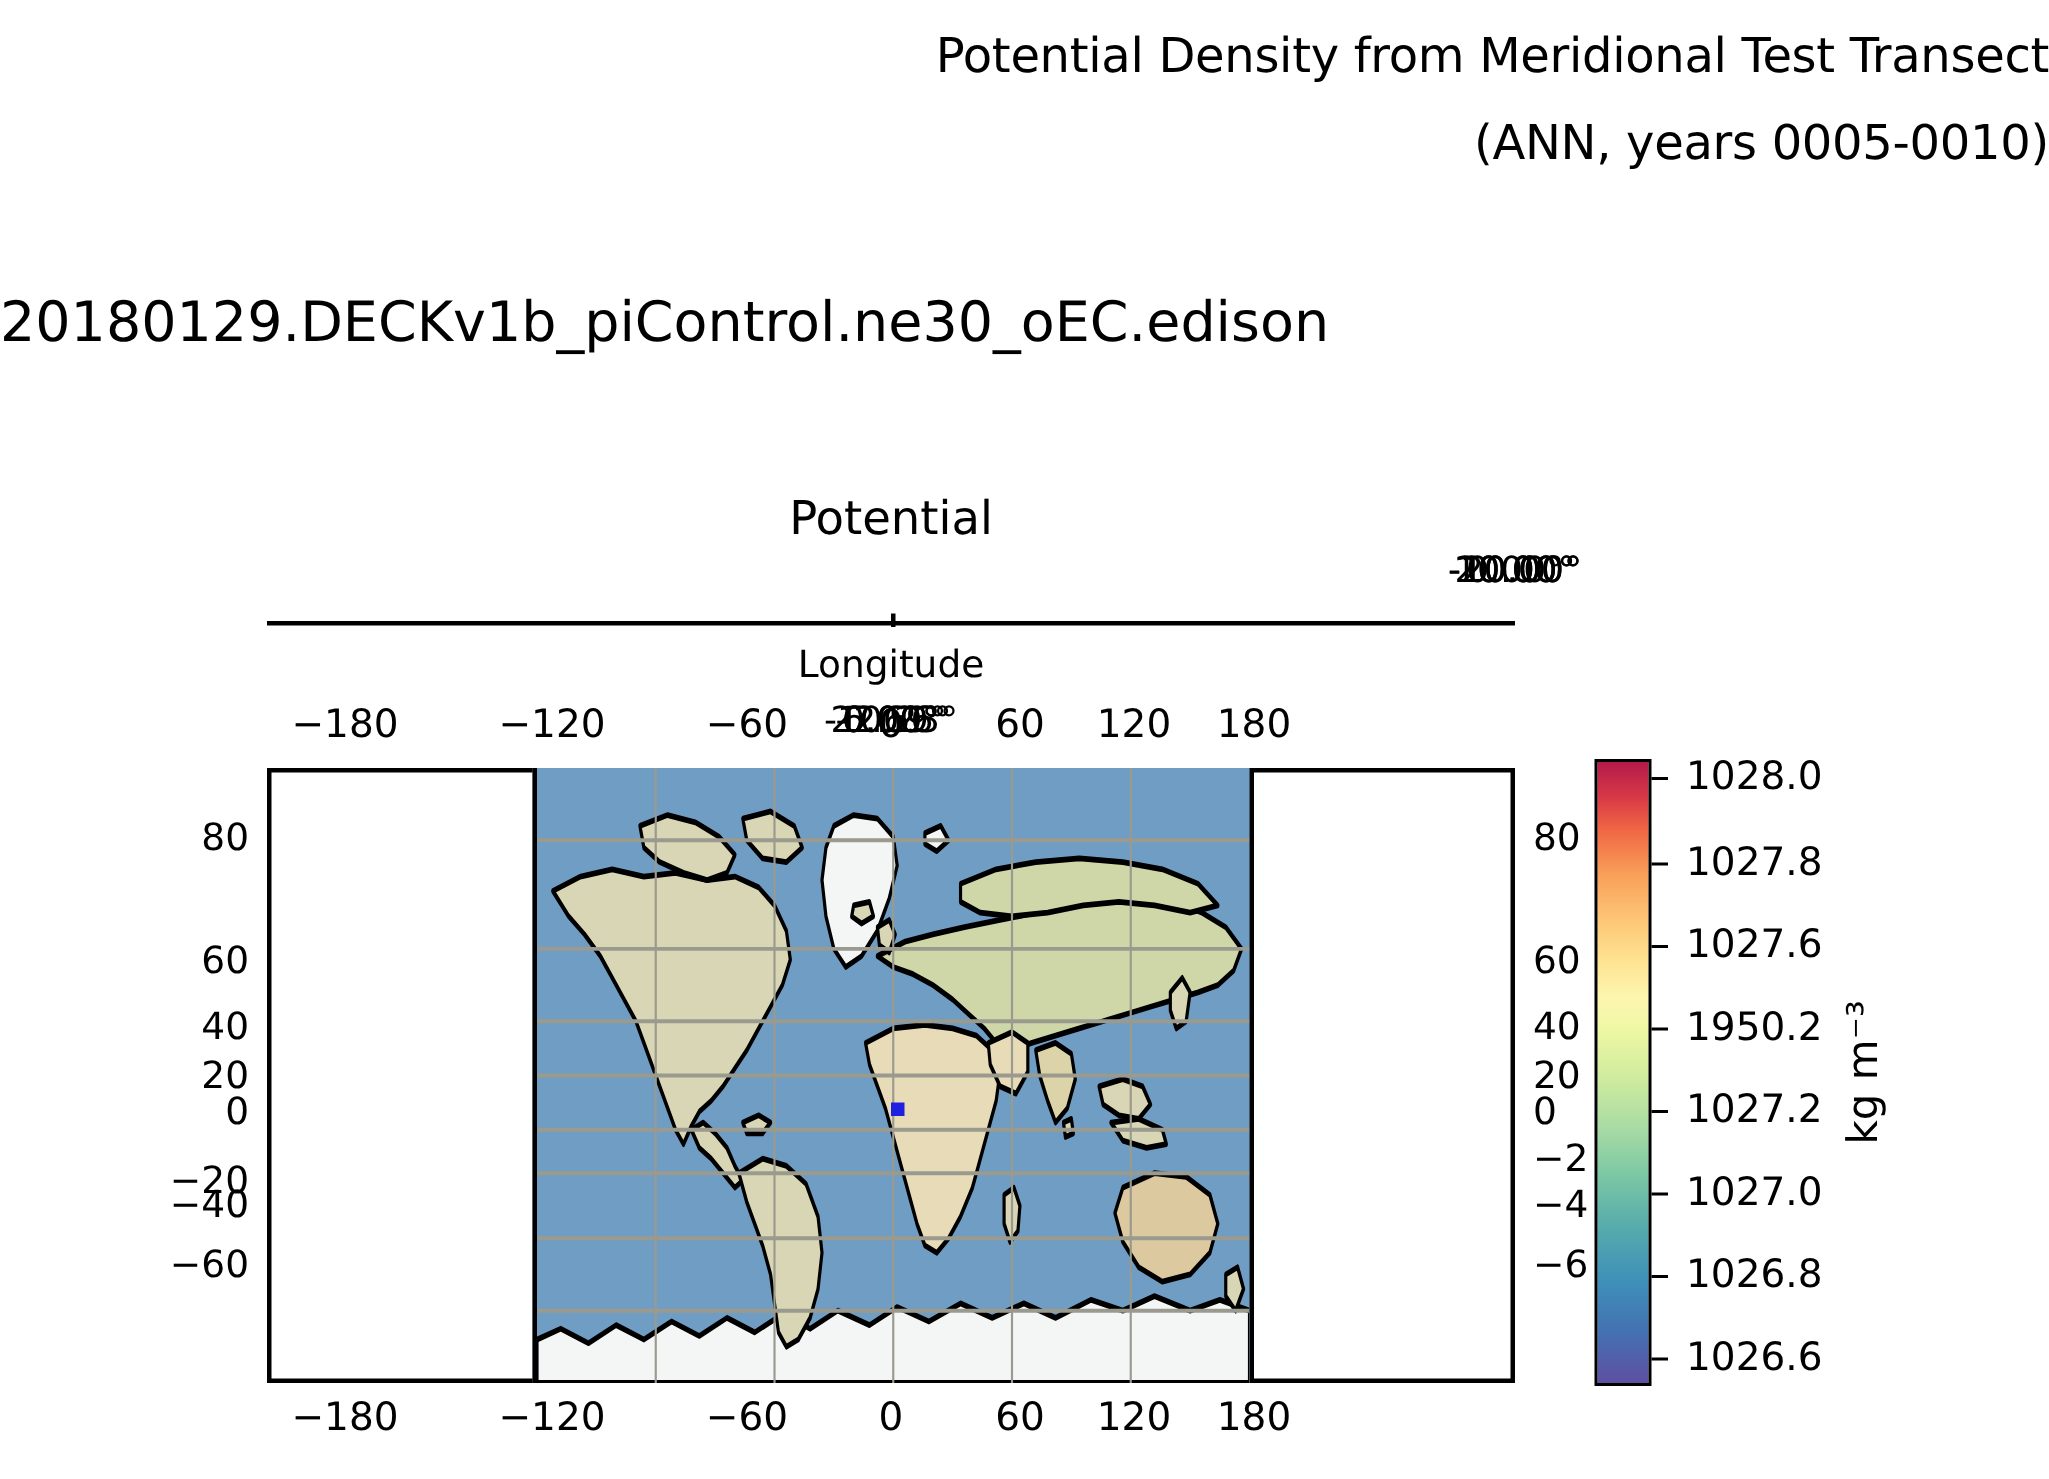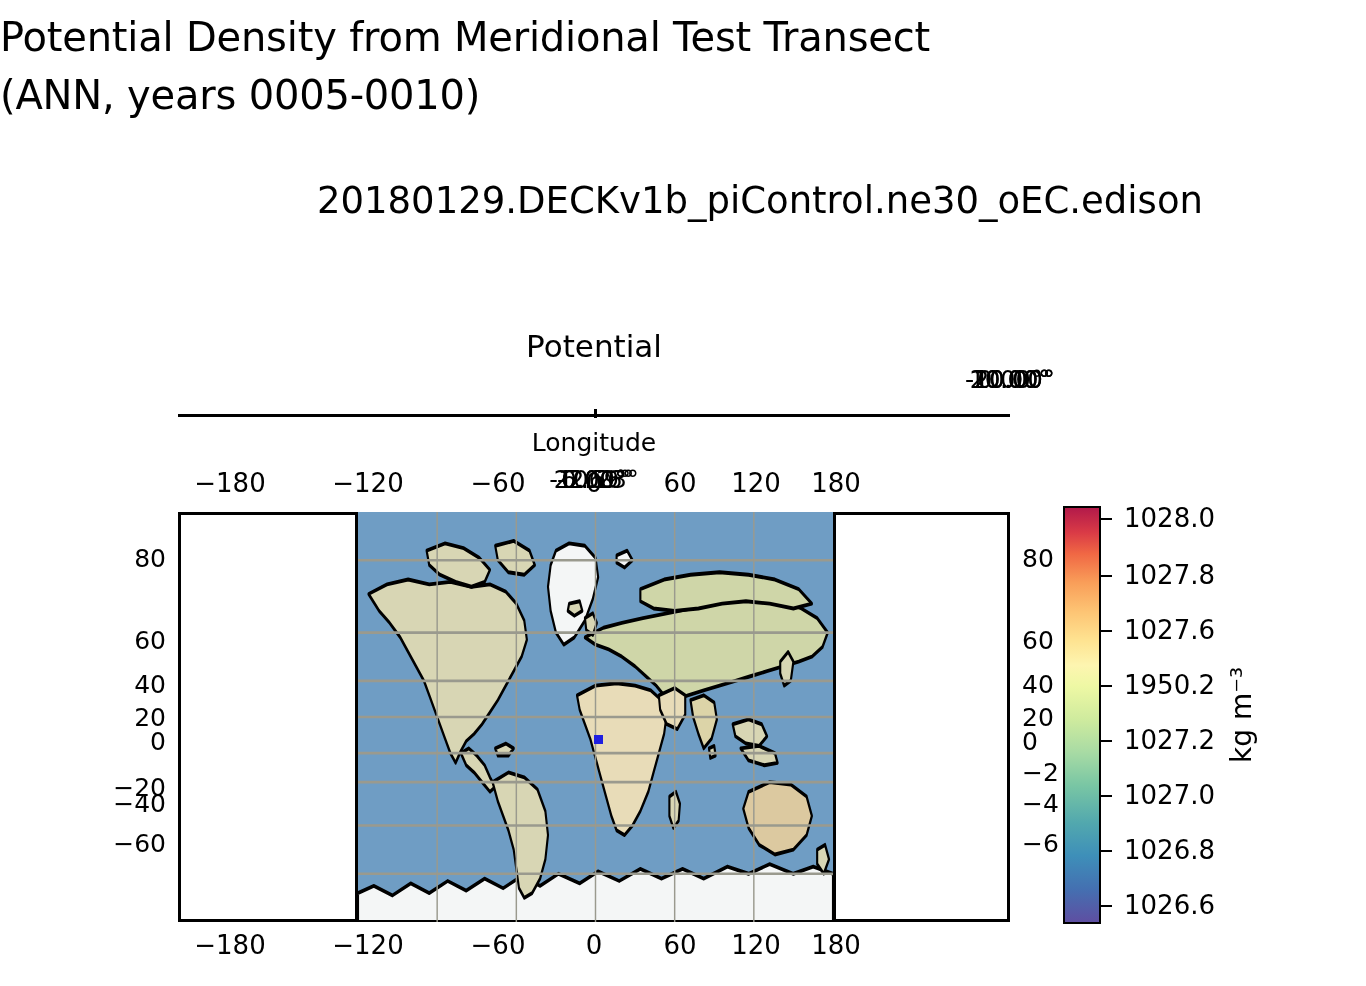--- a/index.html
+++ b/index.html
@@ -15,35 +15,34 @@
     font-family: "DejaVu Sans", sans-serif;
     color: #000000;
   }
 
   
   #figure-title {
     position: absolute;
     left: 0;
     top: 8px;
     width: 1366px;
-    text-align: left;
-    font-size: 40px;
+    text-align: right;
+    font-size: 32px;
     line-height: 58px;
     letter-spacing: -0.2px;
     white-space: pre-line;
   }
   #dataset-subtitle {
     position: absolute;
     left: 0;
-    top: 178px;
+    top: 192px;
     width: 1190px;
-    text-align: right;
+    text-align: left;
     font-size: 37px;
     line-height: 46px;
-    padding-left: 13px;
   }
 
   
   #collapsed-axis {
     position: absolute;
     left: 178px;
     top: 414px;
     width: 832px;
     height: 0;
     border-top: 3px solid #000;

